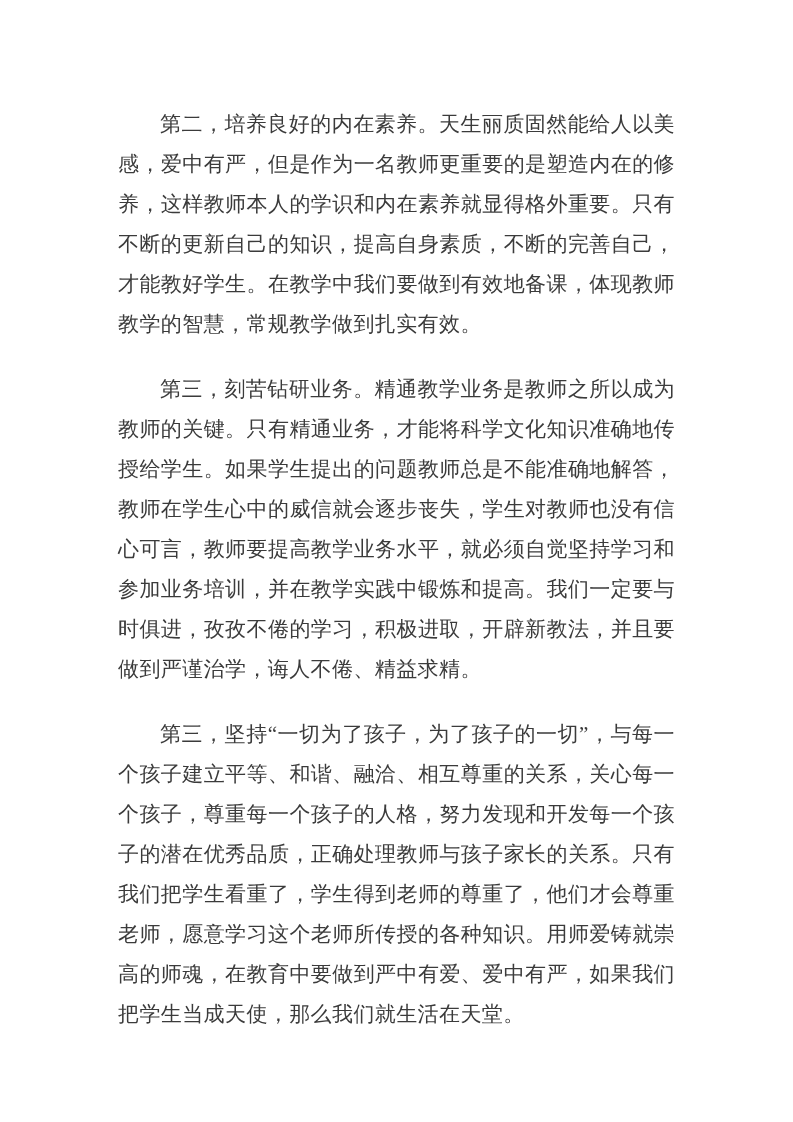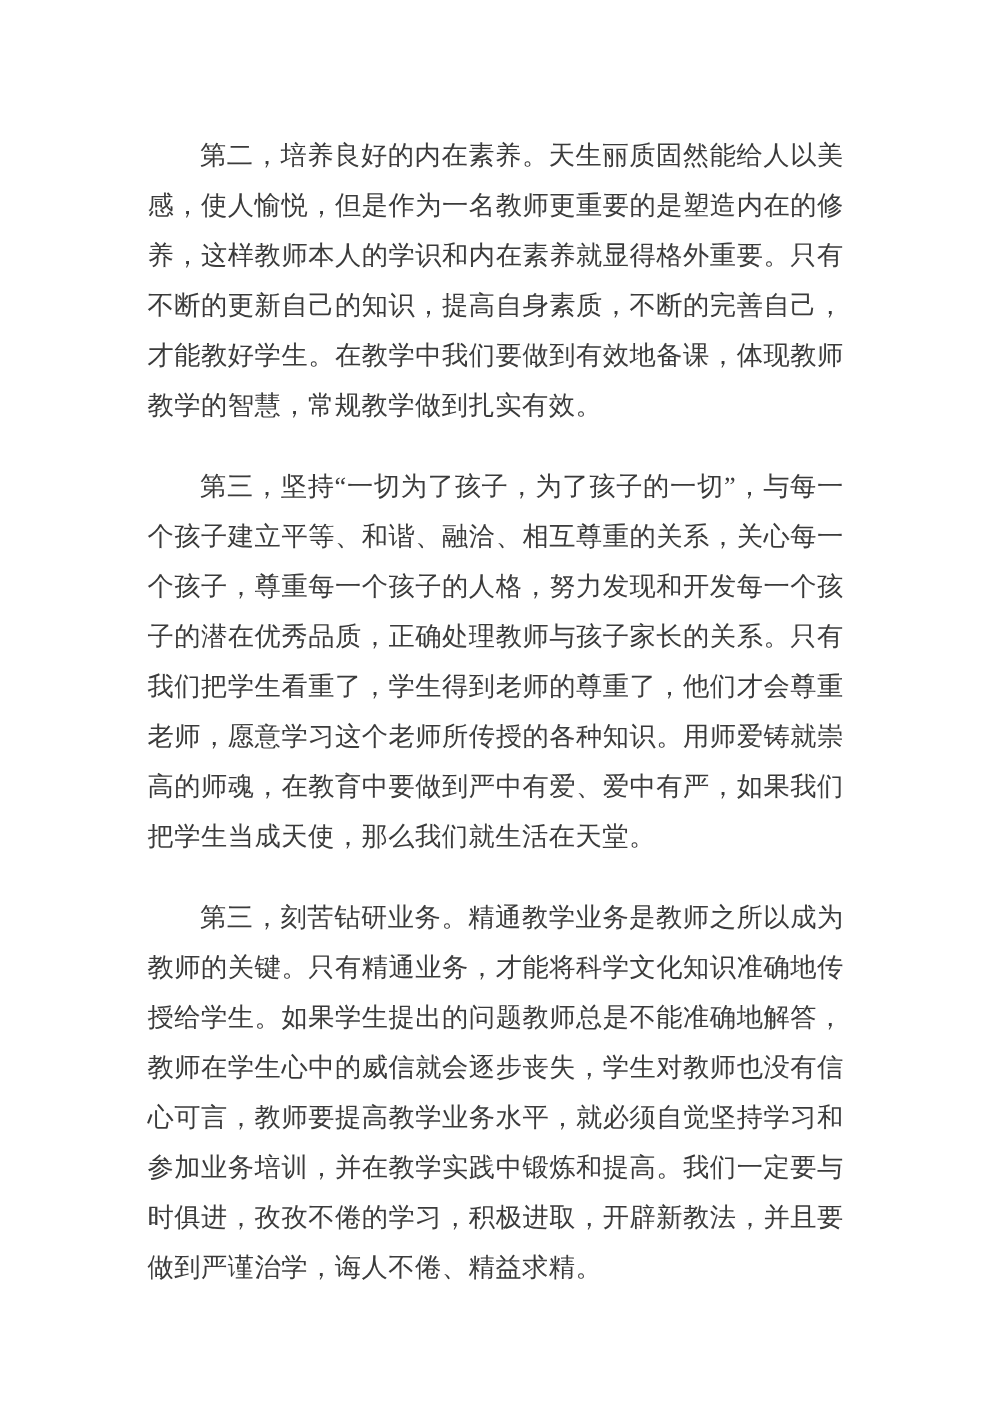--- a/index.html
+++ b/index.html
@@ -30,17 +30,17 @@
     text-indent: 2em;
     word-break: break-all;
     font-family: "Liberation Serif", "DejaVu Serif", serif;
   }
 </style>
 </head>
 <body>
 
 <div class="page">
   <div class="doc-body">
-    <p class="para">第二，培养良好的内在素养。天生丽质固然能给人以美感，使人愉悦，但是作为一名教师更重要的是塑造内在的修养，这样教师本人的学识和内在素养就显得格外重要。只有不断的更新自己的知识，提高自身素质，不断的完善自己，才能教好学生。在教学中我们要做到有效地备课，体现教师教学的智慧，常规教学做到扎实有效。</p>
+    <p class="para">第二，培养良好的内在素养。天生丽质固然能给人以美感，爱中有严，但是作为一名教师更重要的是塑造内在的修养，这样教师本人的学识和内在素养就显得格外重要。只有不断的更新自己的知识，提高自身素质，不断的完善自己，才能教好学生。在教学中我们要做到有效地备课，体现教师教学的智慧，常规教学做到扎实有效。</p>
+    <p class="para">第三，刻苦钻研业务。精通教学业务是教师之所以成为教师的关键。只有精通业务，才能将科学文化知识准确地传授给学生。如果学生提出的问题教师总是不能准确地解答，教师在学生心中的威信就会逐步丧失，学生对教师也没有信心可言，教师要提高教学业务水平，就必须自觉坚持学习和参加业务培训，并在教学实践中锻炼和提高。我们一定要与时俱进，孜孜不倦的学习，积极进取，开辟新教法，并且要做到严谨治学，诲人不倦、精益求精。</p>
     <p class="para">第三，坚持“一切为了孩子，为了孩子的一切”，与每一个孩子建立平等、和谐、融洽、相互尊重的关系，关心每一个孩子，尊重每一个孩子的人格，努力发现和开发每一个孩子的潜在优秀品质，正确处理教师与孩子家长的关系。只有我们把学生看重了，学生得到老师的尊重了，他们才会尊重老师，愿意学习这个老师所传授的各种知识。用师爱铸就崇高的师魂，在教育中要做到严中有爱、爱中有严，如果我们把学生当成天使，那么我们就生活在天堂。</p>
-    <p class="para">第三，刻苦钻研业务。精通教学业务是教师之所以成为教师的关键。只有精通业务，才能将科学文化知识准确地传授给学生。如果学生提出的问题教师总是不能准确地解答，教师在学生心中的威信就会逐步丧失，学生对教师也没有信心可言，教师要提高教学业务水平，就必须自觉坚持学习和参加业务培训，并在教学实践中锻炼和提高。我们一定要与时俱进，孜孜不倦的学习，积极进取，开辟新教法，并且要做到严谨治学，诲人不倦、精益求精。</p>
   </div>
 </div>
 
 </body></html>

